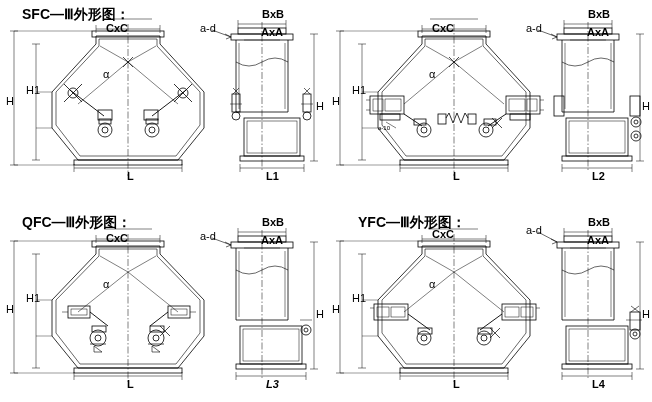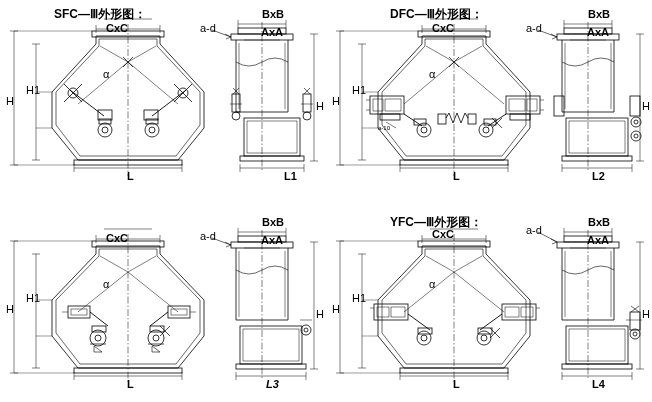--- a/index.html
+++ b/index.html
@@ -2,41 +2,41 @@
 <html><head>
 <meta charset="utf-8">
 <style>
   html,body{margin:0;padding:0;background:#ffffff;}
   body{width:652px;height:402px;font-family:"Liberation Sans",sans-serif;overflow:hidden;}
   #sheet{position:relative;width:652px;height:402px;background:#fff;}
   .quad{position:absolute;}
   .lbl{position:absolute;font-size:11px;color:#000;white-space:nowrap;}
   .lbl.b{font-weight:bold;}
   .tiny{font-size:6px;}
-  .title{font-size:12px;font-weight:bold;white-space:nowrap;margin-left:32px;}
+  .title{font-size:14px;font-weight:bold;white-space:nowrap;}
   svg{display:block;}
 </style>
 </head>
 <body>
 
 <div id="sheet">
 
   <div class="quad" style="left:0;top:0;width:326px;height:200px;">
     <div class="title" style="position:absolute;left:22px;top:6px;">SFC—Ⅲ外形图：</div>
 
     <div class="lbl b" style="left:106px;top:22px;">CxC</div>
     <div class="lbl" style="left:6px;top:95px;">H</div>
     <div class="lbl" style="left:26px;top:84px;">H1</div>
     <div class="lbl b" style="left:127px;top:170px;">L</div>
     <div class="lbl" style="left:103px;top:68px;">α</div>
 
     <div class="lbl b" style="left:262px;top:8px;">BxB</div>
     <div class="lbl b" style="left:261px;top:26px;">AxA</div>
     <div class="lbl" style="left:316px;top:100px;">H</div>
-    <div class="lbl b" style="left:284px;top:170px;">L1</div>
+    <div class="lbl b" style="left:266px;top:170px;">L1</div>
     <div class="lbl" style="left:200px;top:22px;">a-d</div>
 
     <svg width="326" height="200" viewBox="0 0 326 200">
       <g fill="none" stroke="#000" stroke-width="0.8">
 
         <path d="M96 36 L96 44 L52 92 L52 128 L78 160 L178 160 L204 128 L204 92 L160 44 L160 36 Z"></path>
         <path d="M99 39 L99 46 L56 92 L56 125 L80 156 L176 156 L200 125 L200 92 L157 46 L157 39 Z" stroke-width="0.6"></path>
 
         <rect x="92" y="31" width="72" height="6"></rect>
 
@@ -109,21 +109,20 @@
 
         <path d="M314 34 L314 161 M310 34 L318 34 M310 161 L318 161" stroke-width="0.5"></path>
 
         <path d="M212 30 L231 37" stroke-width="0.6"></path>
         <path d="M231 37 L225 34 M231 37 L226 39" stroke-width="0.6"></path>
       </g>
     </svg>
   </div>
 
   <div class="quad" style="left:326px;top:0;width:326px;height:200px;">
-    <div class="title" style="position:absolute;left:32px;top:6px;">DFC—Ⅲ外形图：</div>
 
     <div class="lbl b" style="left:106px;top:22px;">CxC</div>
     <div class="lbl" style="left:6px;top:95px;">H</div>
     <div class="lbl" style="left:26px;top:84px;">H1</div>
     <div class="lbl b" style="left:127px;top:170px;">L</div>
     <div class="lbl" style="left:103px;top:68px;">α</div>
     <div class="lbl tiny" style="left:52px;top:125px;">a-10</div>
 
     <div class="lbl b" style="left:262px;top:8px;">BxB</div>
     <div class="lbl b" style="left:261px;top:26px;">AxA</div>
@@ -195,20 +194,21 @@
         <path d="M244 40 L280 40" stroke-width="0.4"></path>
         <path d="M236 168 L306 168 M236 164 L236 172 M306 164 L306 172" stroke-width="0.5"></path>
         <path d="M314 34 L314 161 M310 34 L318 34 M310 161 L318 161" stroke-width="0.5"></path>
         <path d="M212 30 L231 37" stroke-width="0.6"></path>
         <path d="M231 37 L225 34 M231 37 L226 39" stroke-width="0.6"></path>
       </g>
     </svg>
   </div>
 
   <div class="quad" style="left:0;top:200px;width:326px;height:202px;">
+    <div class="title" style="position:absolute;left:22px;top:14px;">QFC—Ⅲ外形图：</div>
 
     <div class="lbl b" style="left:106px;top:32px;">CxC</div>
     <div class="lbl" style="left:6px;top:103px;">H</div>
     <div class="lbl" style="left:26px;top:92px;">H1</div>
     <div class="lbl b" style="left:127px;top:178px;">L</div>
     <div class="lbl" style="left:103px;top:78px;">α</div>
 
     <div class="lbl b" style="left:262px;top:16px;">BxB</div>
     <div class="lbl b" style="left:261px;top:34px;">AxA</div>
     <div class="lbl" style="left:316px;top:108px;">H</div>

